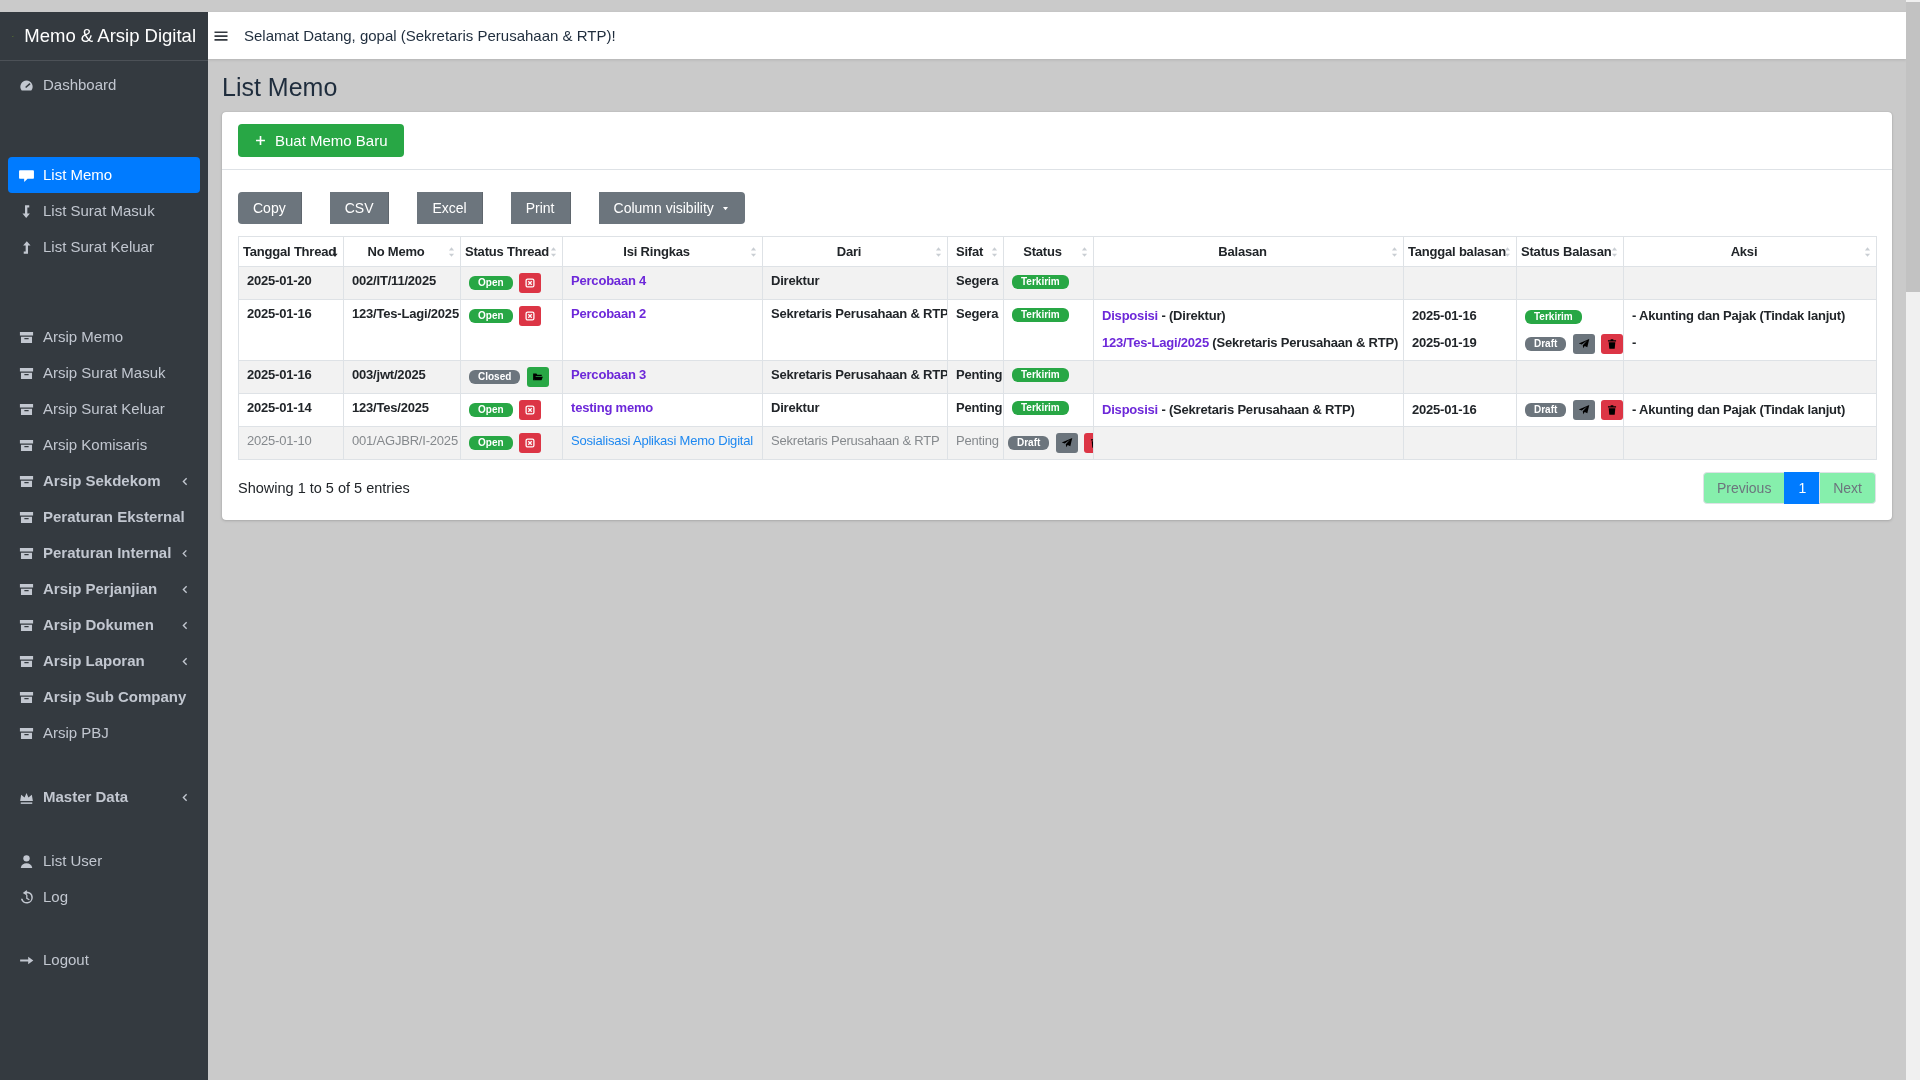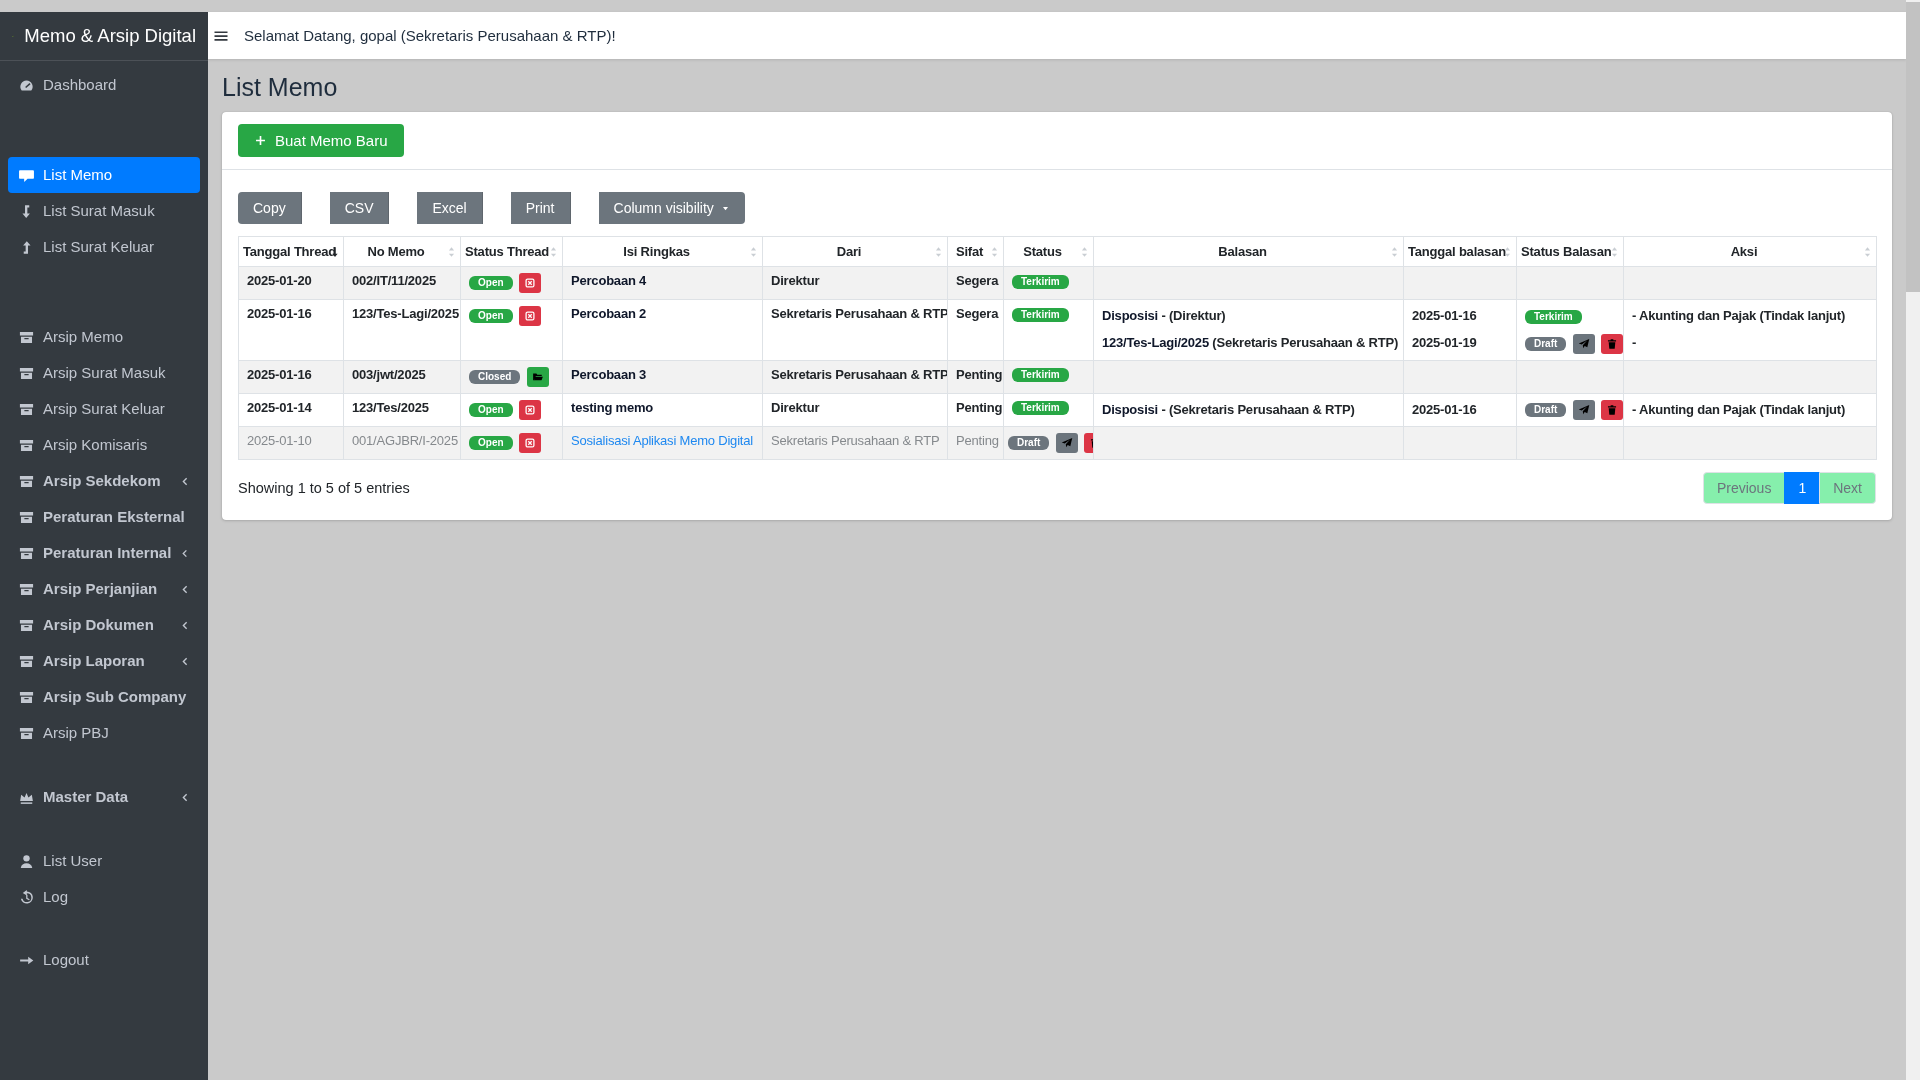--- a/index.html
+++ b/index.html
@@ -55,21 +55,21 @@
 
   table.dt { width:100%; border-collapse:collapse; table-layout:fixed; font-size:13px; color:#212529; letter-spacing:-0.2px; }
   .dt th, .dt td { border:1px solid #dee2e6; padding:6px 8px; vertical-align:top; text-align:left;
     white-space:nowrap; overflow:hidden; }
   .dt thead th { font-weight:700; text-align:center; position:relative; padding:7px 16px 7px 4px; cursor:pointer;margin-top:16px; }
   .sort { position:absolute; right:2px; top:50%; transform:translateY(-50%); width:13px; height:13px; fill:#c9ced3; }
   .sort.desc { fill:#212529; width:12px; height:12px; }
   tr.odd { background:#f2f2f2; }
   .b { font-weight:700; }
   tr.muted td, tr.muted a { color:#85898d; font-weight:400; }
-  a.lnk { color:#0f172a; text-decoration:none; cursor:pointer; }
+  a.lnk { color:#6d28d9; text-decoration:none; cursor:pointer; }
   .badge { display:inline-block; padding:1px 9px; border-radius:6px; font-size:10px; font-weight:700;
     color:#fff; line-height:1.2; letter-spacing:0; vertical-align:middle; }
   .badge.green { background:#28a745; } .badge.gray { background:#6c757d; }
   .ibtn { display:inline-flex; align-items:center; justify-content:center; width:22px; height:20px; border:none;
     border-radius:3px; color:#fff; vertical-align:middle; margin-left:3px; cursor:pointer; padding:0; }
   .ibtn svg { width:12px; height:12px; }
   .ibtn.red { background:#dc3545; } .ibtn.green { background:#28a745; } .ibtn.gray { background:#6c757d; }
   .cell-line { line-height:20px; }
   .cell-line + .cell-line { margin-top:7px; }
 

